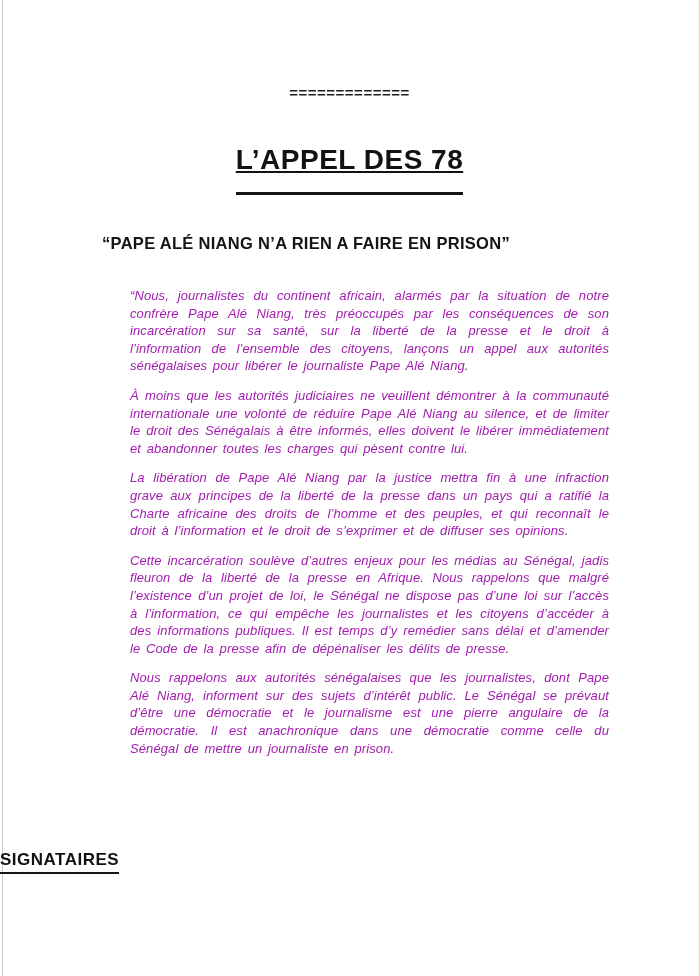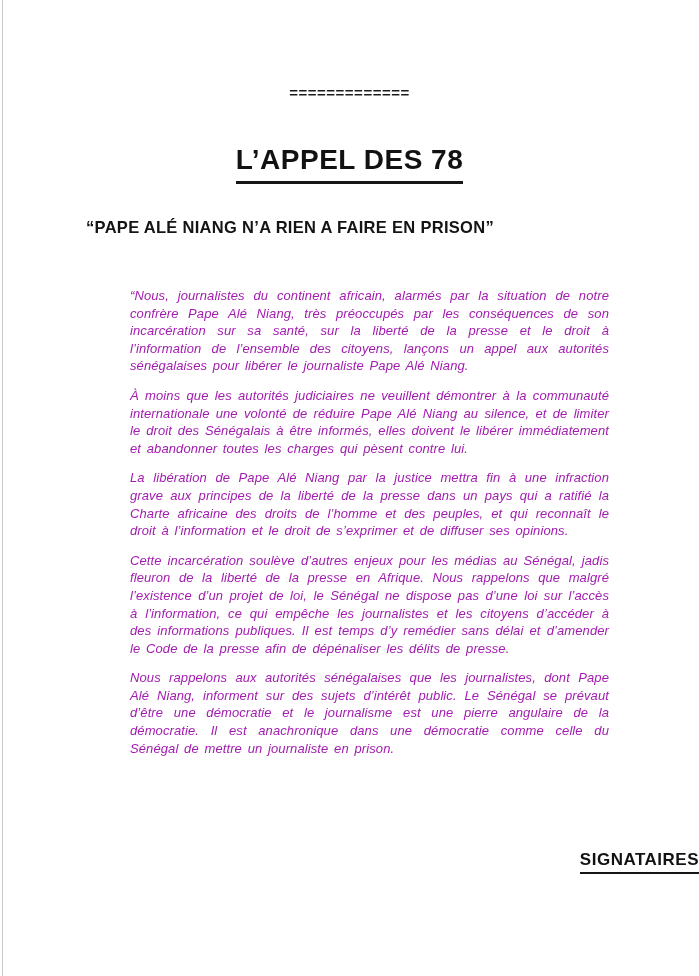--- a/index.html
+++ b/index.html
@@ -43,27 +43,28 @@
     text-align: center;
     margin: 0;
     font-size: 28px;
     font-weight: 700;
     letter-spacing: 0.5px;
     color: #121212;
   }
   .doc-title .underline {
     display: inline-block;
     border-bottom: 3px solid #161616;
-    padding-bottom: 5px;
+    padding-bottom: 16px;
+    text-decoration: underline;
   }
   .doc-subtitle {
     position: absolute;
     top: 218px;
     left: 86px;
-    margin: 0;
+    margin: 16px;
     font-size: 16.5px;
     font-weight: 700;
     letter-spacing: 0.3px;
     color: #141414;
     white-space: nowrap;
   }
   .body-text {
     position: absolute;
     top: 287px;
     left: 130px;
@@ -77,21 +78,21 @@
     color: #a21caf;
   }
   .body-text p {
     margin: 0 0 12px 0;
   }
   .signatories {
     position: absolute;
     top: 850px;
     left: 0;
     width: 100%;
-    text-align: right;
+    text-align: left;
     margin: 0;
     font-size: 17px;
     font-weight: 700;
     letter-spacing: 0.5px;
     color: #121212;
   }
   .signatories .underline {
     display: inline-block;
     border-bottom: 2.5px solid #161616;
     padding-bottom: 2px;

